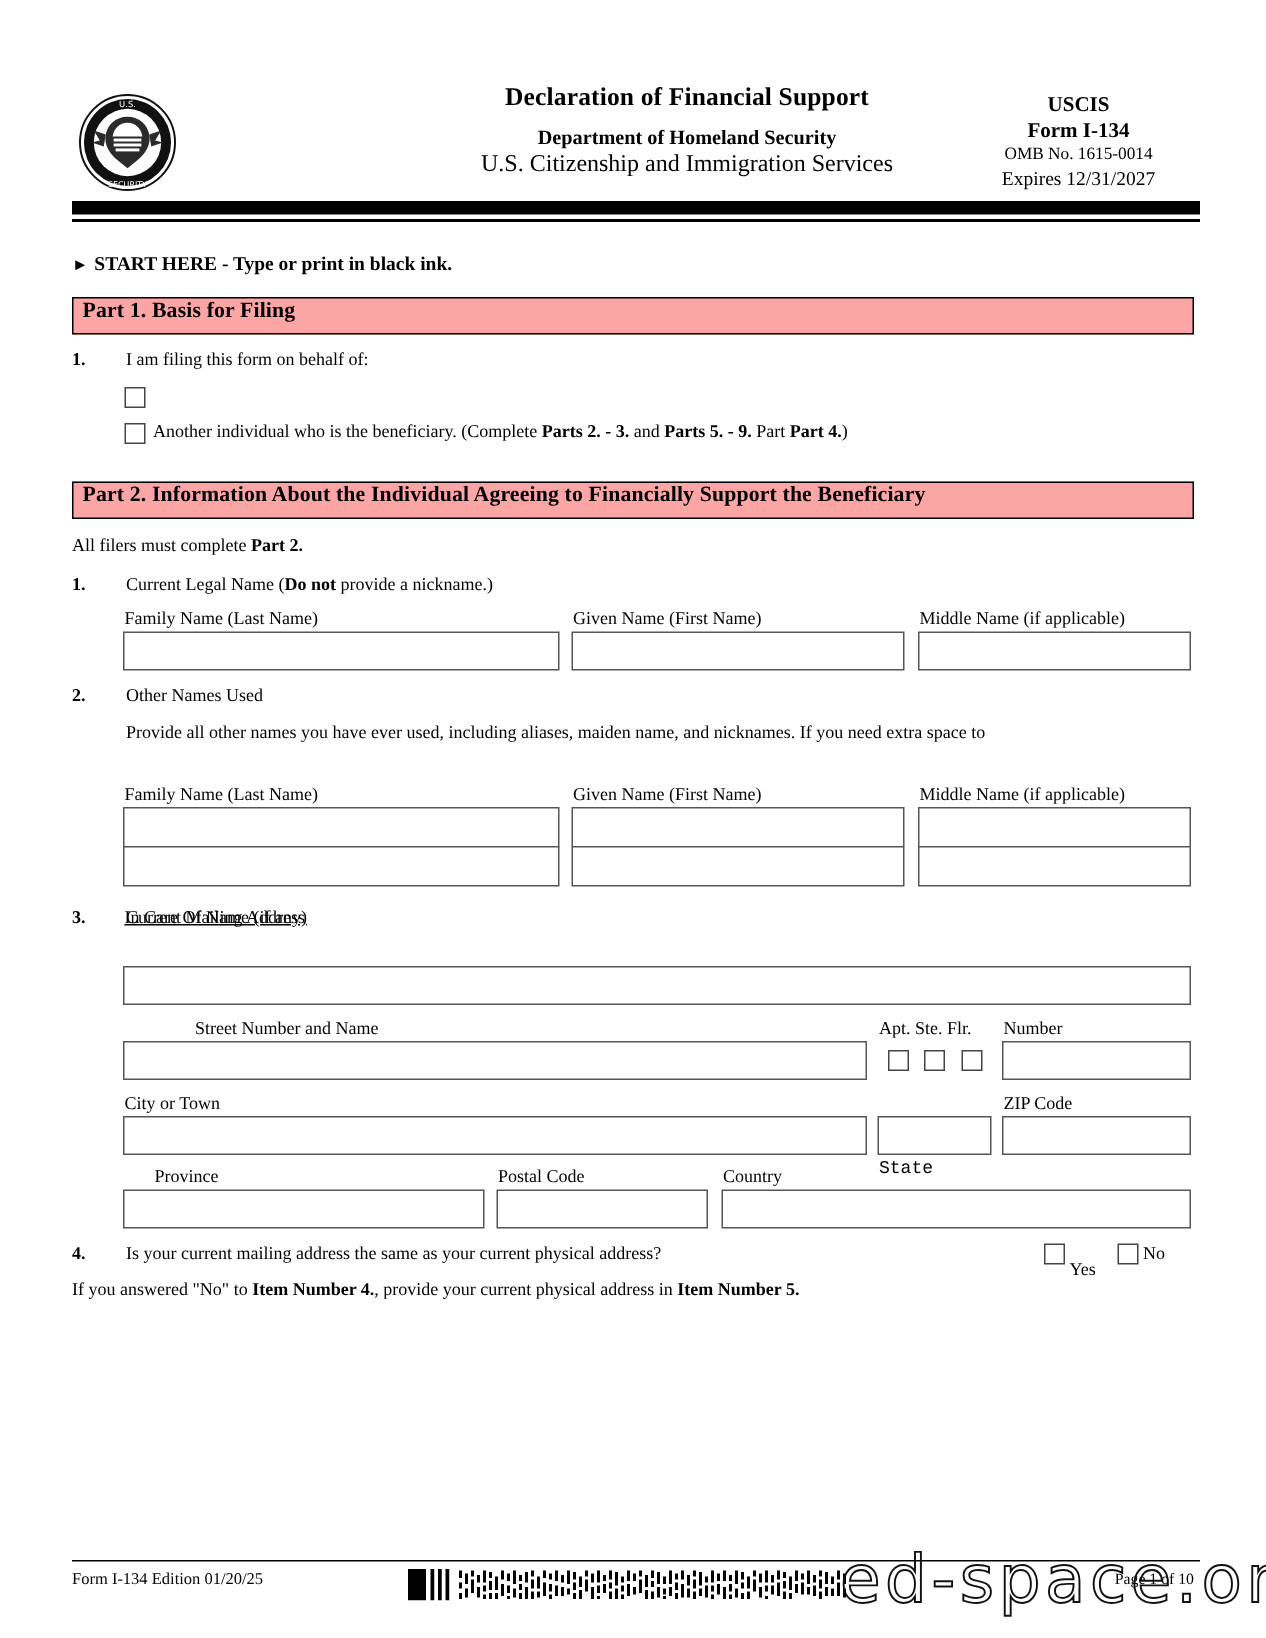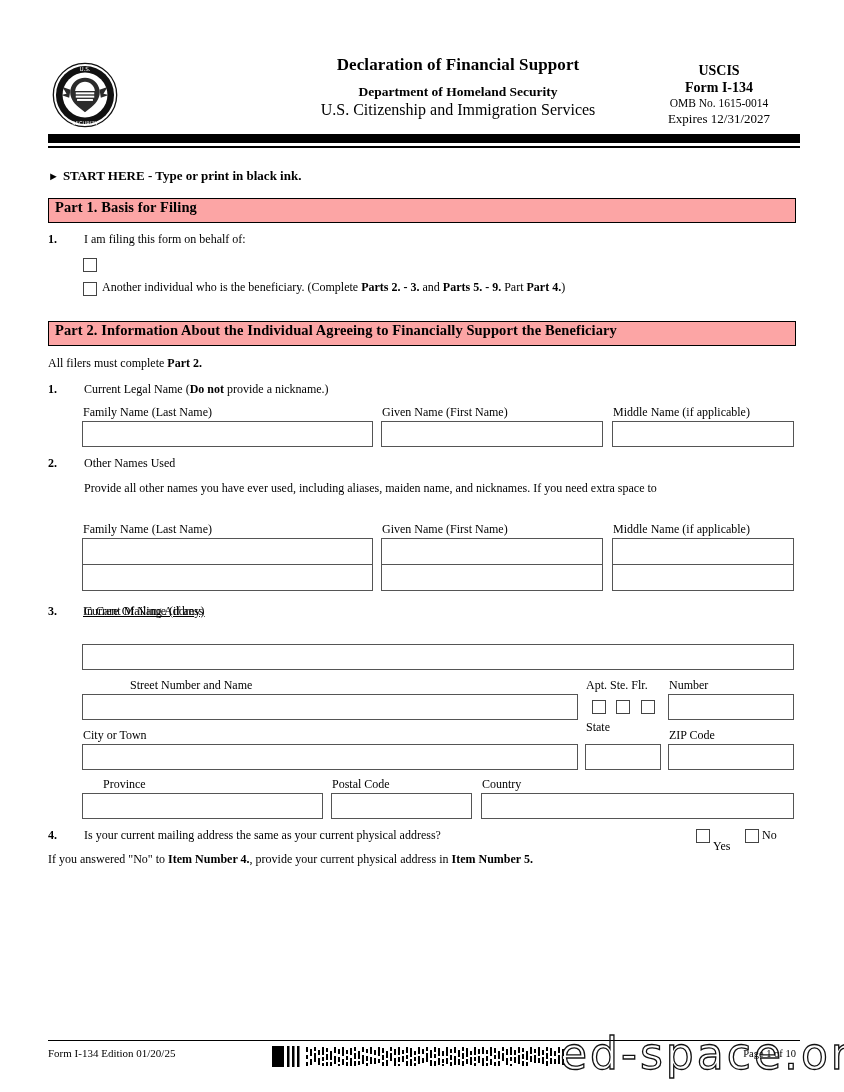--- a/index.html
+++ b/index.html
@@ -172,21 +172,21 @@
   <div class="cbox" style="left:592px;top:700px;"></div>
   <div class="cbox" style="left:616px;top:700px;"></div>
   <div class="cbox" style="left:641px;top:700px;"></div>
 
   <div class="lbl" style="left:669px;top:678px;">Number</div>
   <div class="field" style="left:668px;top:694px;width:126px;"></div>
 
   <div class="lbl" style="left:83px;top:728px;">City or Town</div>
   <div class="field" style="left:82px;top:744px;width:496px;"></div>
 
-  <div class="lbl" style="left:586px;top:720px;">State</div>
+  <div class="lbl" style="left:586px;top:772px;font-family:Liberation Mono, monospace;">State</div>
   <div class="field" style="left:585px;top:744px;width:76px;"></div>
 
   <div class="lbl" style="left:669px;top:728px;">ZIP Code</div>
   <div class="field" style="left:668px;top:744px;width:126px;"></div>
 
   <div class="lbl" style="left:83px;top:777px;margin-left:20px;">Province</div>
   <div class="field" style="left:82px;top:793px;width:241px;"></div>
 
   <div class="lbl" style="left:332px;top:777px;">Postal Code</div>
   <div class="field" style="left:331px;top:793px;width:141px;"></div>

